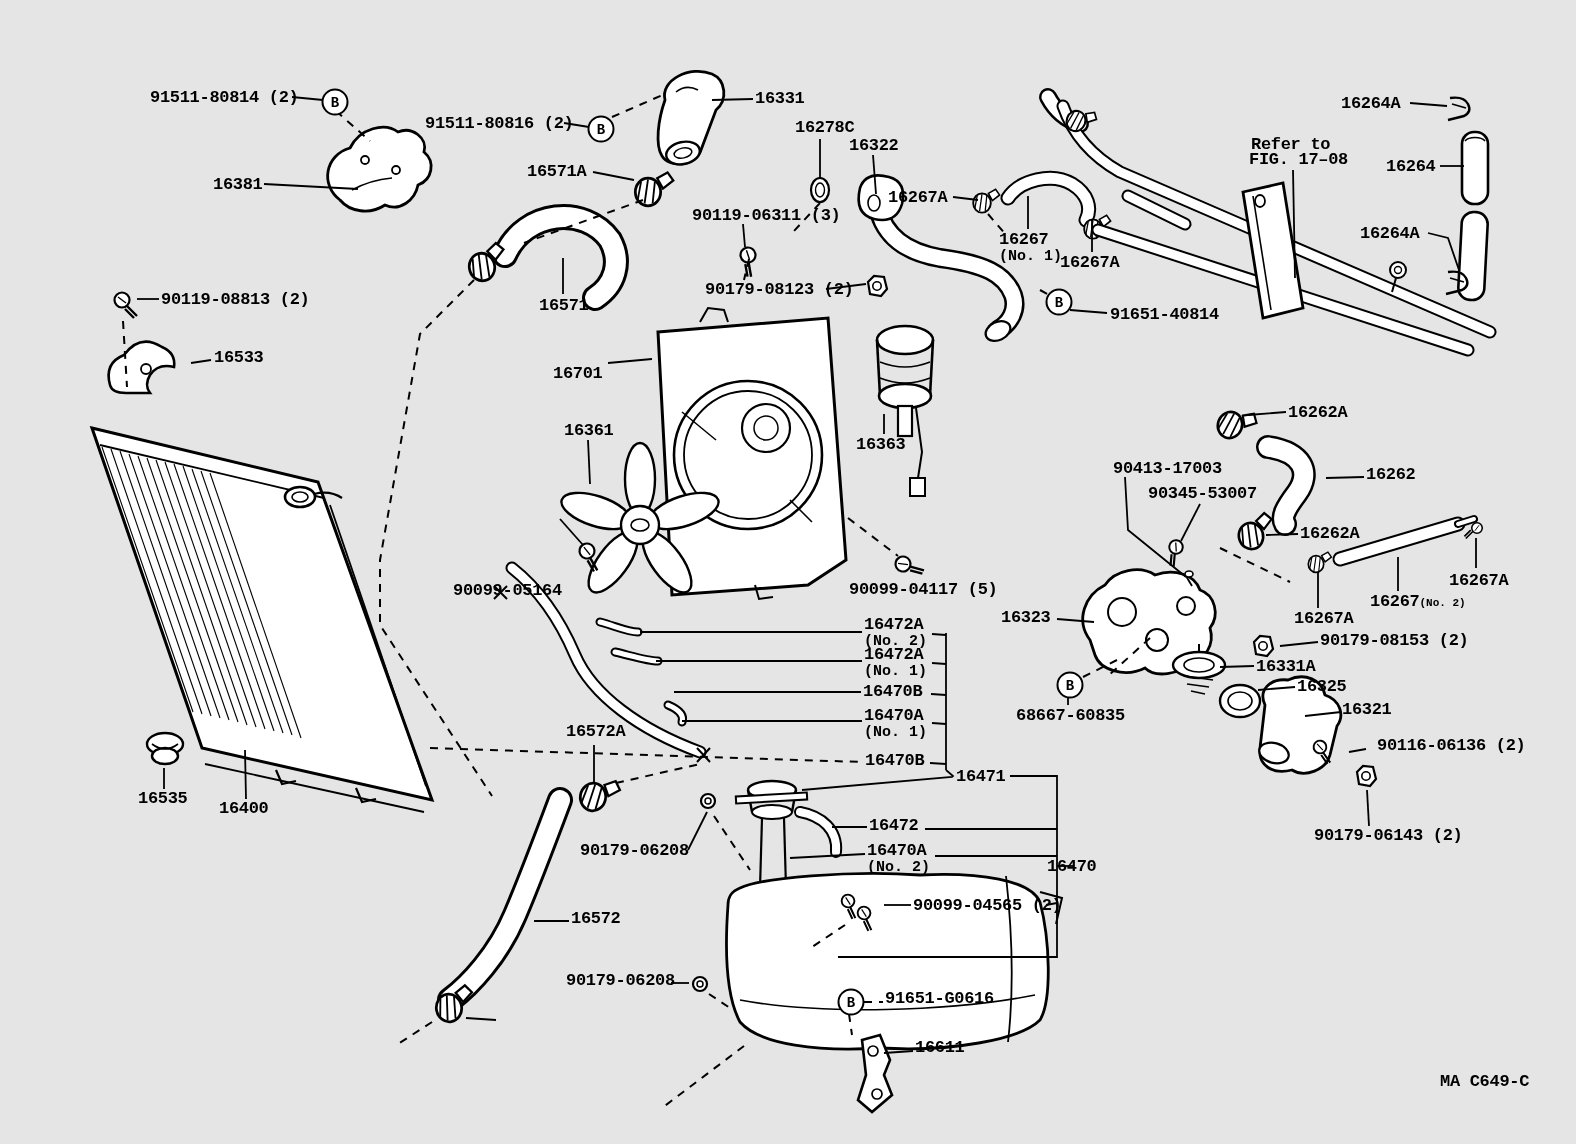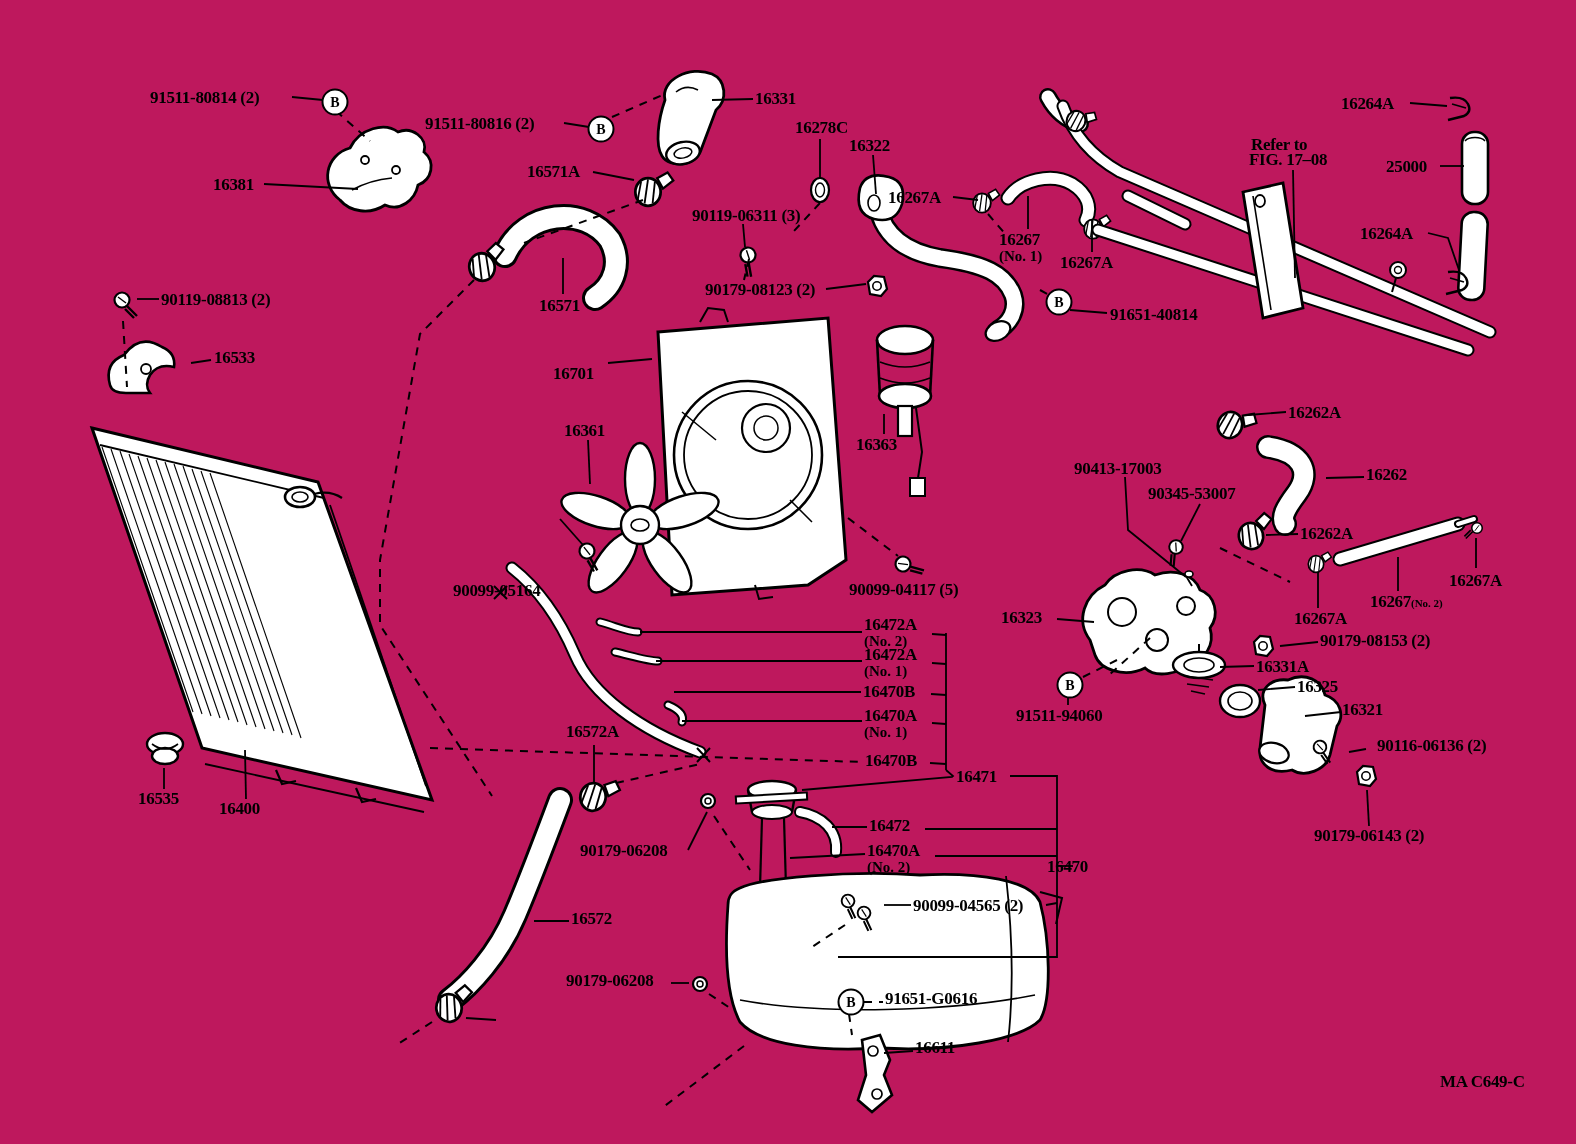--- a/index.html
+++ b/index.html
@@ -1,17 +1,17 @@
 <!DOCTYPE html>
 <html><head>
 <meta charset="utf-8">
 <style>
   html,body{margin:0;padding:0;background:#fff;}
-  #stage{position:relative;width:1576px;height:1144px;background:#be185d;overflow:hidden;
-         font-family:Liberation Serif, serif;}
+  #stage{position:relative;width:1576px;height:1144px;background:#e5e5e5;overflow:hidden;
+         font-family:Liberation Mono, monospace;}
   #art{position:absolute;left:0;top:0;}
   #labels-layer{position:absolute;left:0;top:0;width:100%;height:100%;}
   .label{position:absolute;font-weight:bold;font-size:17px;line-height:1.02;color:#000;
          white-space:nowrap;letter-spacing:-0.3px;}
   .label .sub{display:block;font-size:15px;margin-top:1px;letter-spacing:0;}
   .label .sub.inline{display:inline;font-size:11px;vertical-align:baseline;}
   .marker{position:absolute;width:23px;height:23px;border:2.5px solid #000;border-radius:50%;
           background:#fff;color:#000;font-size:14px;font-weight:bold;display:flex;
           align-items:center;justify-content:center;transform:translate(-50%,-50%);}
 </style>
@@ -437,46 +437,46 @@
       <div class="label" style="left: 527px; top: 163px;"><span>16571A</span></div>
       <div class="label" style="left: 795px; top: 119px;"><span>16278C</span></div>
       <div class="label" style="left: 849px; top: 137px;"><span>16322</span></div>
       <div class="label" style="left: 692px; top: 207px;"><span>90119-06311 (3)</span></div>
       <div class="label" style="left: 888px; top: 189px;"><span>16267A</span></div>
       <div class="label" style="left: 999px; top: 231px;"><span>16267</span><span class="sub">(No. 1)</span></div>
       <div class="label" style="left: 1060px; top: 254px;"><span>16267A</span></div>
       <div class="label" style="left: 1341px; top: 95px;"><span>16264A</span></div>
       <div class="label" style="left: 1251px; top: 136px;"><span>Refer to</span></div>
       <div class="label" style="left: 1249px; top: 151px;"><span>FIG. 17–08</span></div>
-      <div class="label" style="left: 1386px; top: 158px;"><span>25000</span></div>
+      <div class="label" style="left: 1386px; top: 158px;"><span>16264</span></div>
       <div class="label" style="left: 1360px; top: 225px;"><span>16264A</span></div>
       <div class="label" style="left: 705px; top: 281px;"><span>90179-08123 (2)</span></div>
       <div class="label" style="left: 161px; top: 291px;"><span>90119-08813 (2)</span></div>
       <div class="label" style="left: 1110px; top: 306px;"><span>91651-40814</span></div>
       <div class="label" style="left: 214px; top: 349px;"><span>16533</span></div>
       <div class="label" style="left: 539px; top: 297px;"><span>16571</span></div>
       <div class="label" style="left: 553px; top: 355px; margin-top: 10px;"><span>16701</span></div>
       <div class="label" style="left: 564px; top: 422px;"><span>16361</span></div>
       <div class="label" style="left: 856px; top: 436px;"><span>16363</span></div>
       <div class="label" style="left: 453px; top: 536px; margin-top: 46px;"><span>90099-05164</span></div>
-      <div class="label" style="left: 1074px; top: 460px;"><span>90413-17003</span></div>
+      <div class="label" style="left: 1113px; top: 460px;"><span>90413-17003</span></div>
       <div class="label" style="left: 1148px; top: 485px;"><span>90345-53007</span></div>
       <div class="label" style="left: 1288px; top: 404px;"><span>16262A</span></div>
       <div class="label" style="left: 1366px; top: 466px;"><span>16262</span></div>
       <div class="label" style="left: 1300px; top: 525px;"><span>16262A</span></div>
       <div class="label" style="left: 1449px; top: 572px;"><span>16267A</span></div>
       <div class="label" style="left: 849px; top: 581px;"><span>90099-04117 (5)</span></div>
       <div class="label" style="left: 1001px; top: 609px;"><span>16323</span></div>
       <div class="label" style="left: 1370px; top: 593px;"><span>16267</span><span class="sub inline">(No. 2)</span></div>
       <div class="label" style="left: 1294px; top: 610px;"><span>16267A</span></div>
       <div class="label" style="left: 1320px; top: 632px;"><span>90179-08153 (2)</span></div>
       <div class="label" style="left: 1256px; top: 658px;"><span>16331A</span></div>
       <div class="label" style="left: 1297px; top: 678px;"><span>16325</span></div>
       <div class="label" style="left: 1342px; top: 701px;"><span>16321</span></div>
-      <div class="label" style="left: 1016px; top: 707px;"><span>91511-94060</span></div>
+      <div class="label" style="left: 1016px; top: 707px;"><span>68667-60835</span></div>
       <div class="label" style="left: 1369px; top: 737px; margin-left: 8px;"><span>90116-06136 (2)</span></div>
       <div class="label" style="left: 1314px; top: 827px;"><span>90179-06143 (2)</span></div>
       <div class="label" style="left: 864px; top: 616px;"><span>16472A</span><span class="sub">(No. 2)</span></div>
       <div class="label" style="left: 864px; top: 646px;"><span>16472A</span><span class="sub">(No. 1)</span></div>
       <div class="label" style="left: 863px; top: 683px;"><span>16470B</span></div>
       <div class="label" style="left: 864px; top: 707px;"><span>16470A</span><span class="sub">(No. 1)</span></div>
       <div class="label" style="left: 865px; top: 752px;"><span>16470B</span></div>
       <div class="label" style="left: 956px; top: 768px;"><span>16471</span></div>
       <div class="label" style="left: 869px; top: 817px;"><span>16472</span></div>
       <div class="label" style="left: 867px; top: 842px;"><span>16470A</span><span class="sub">(No. 2)</span></div>

